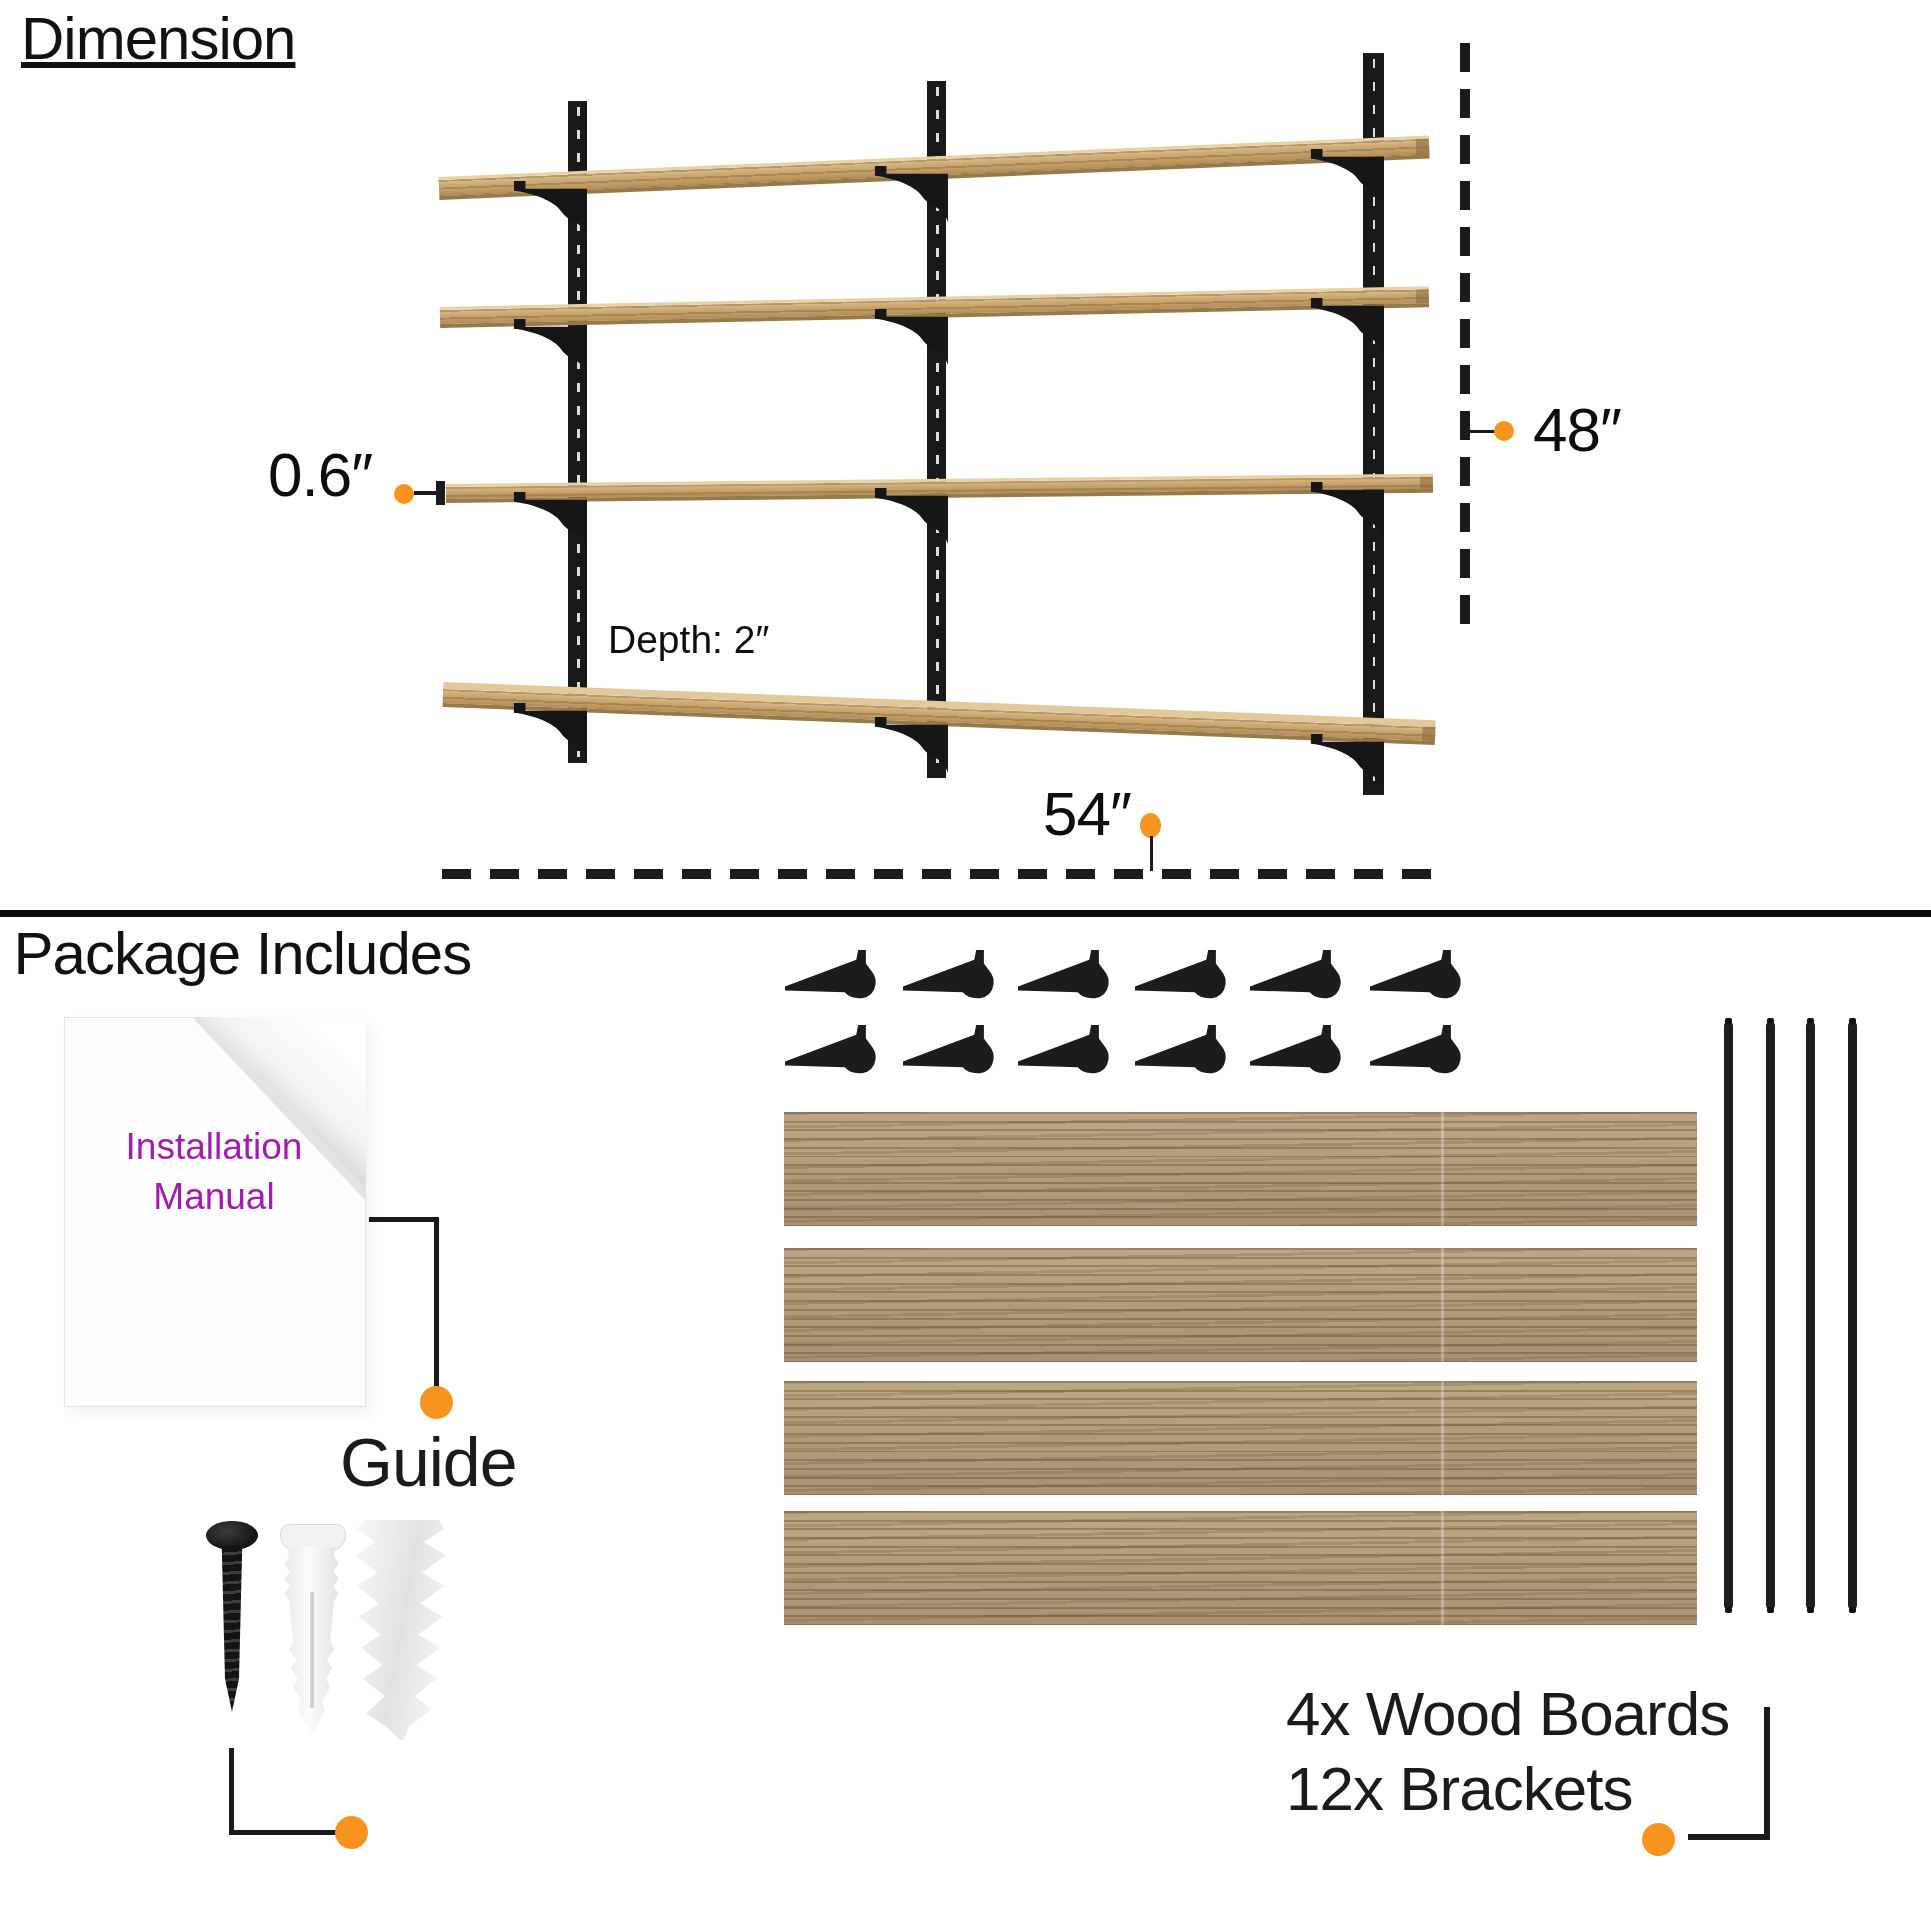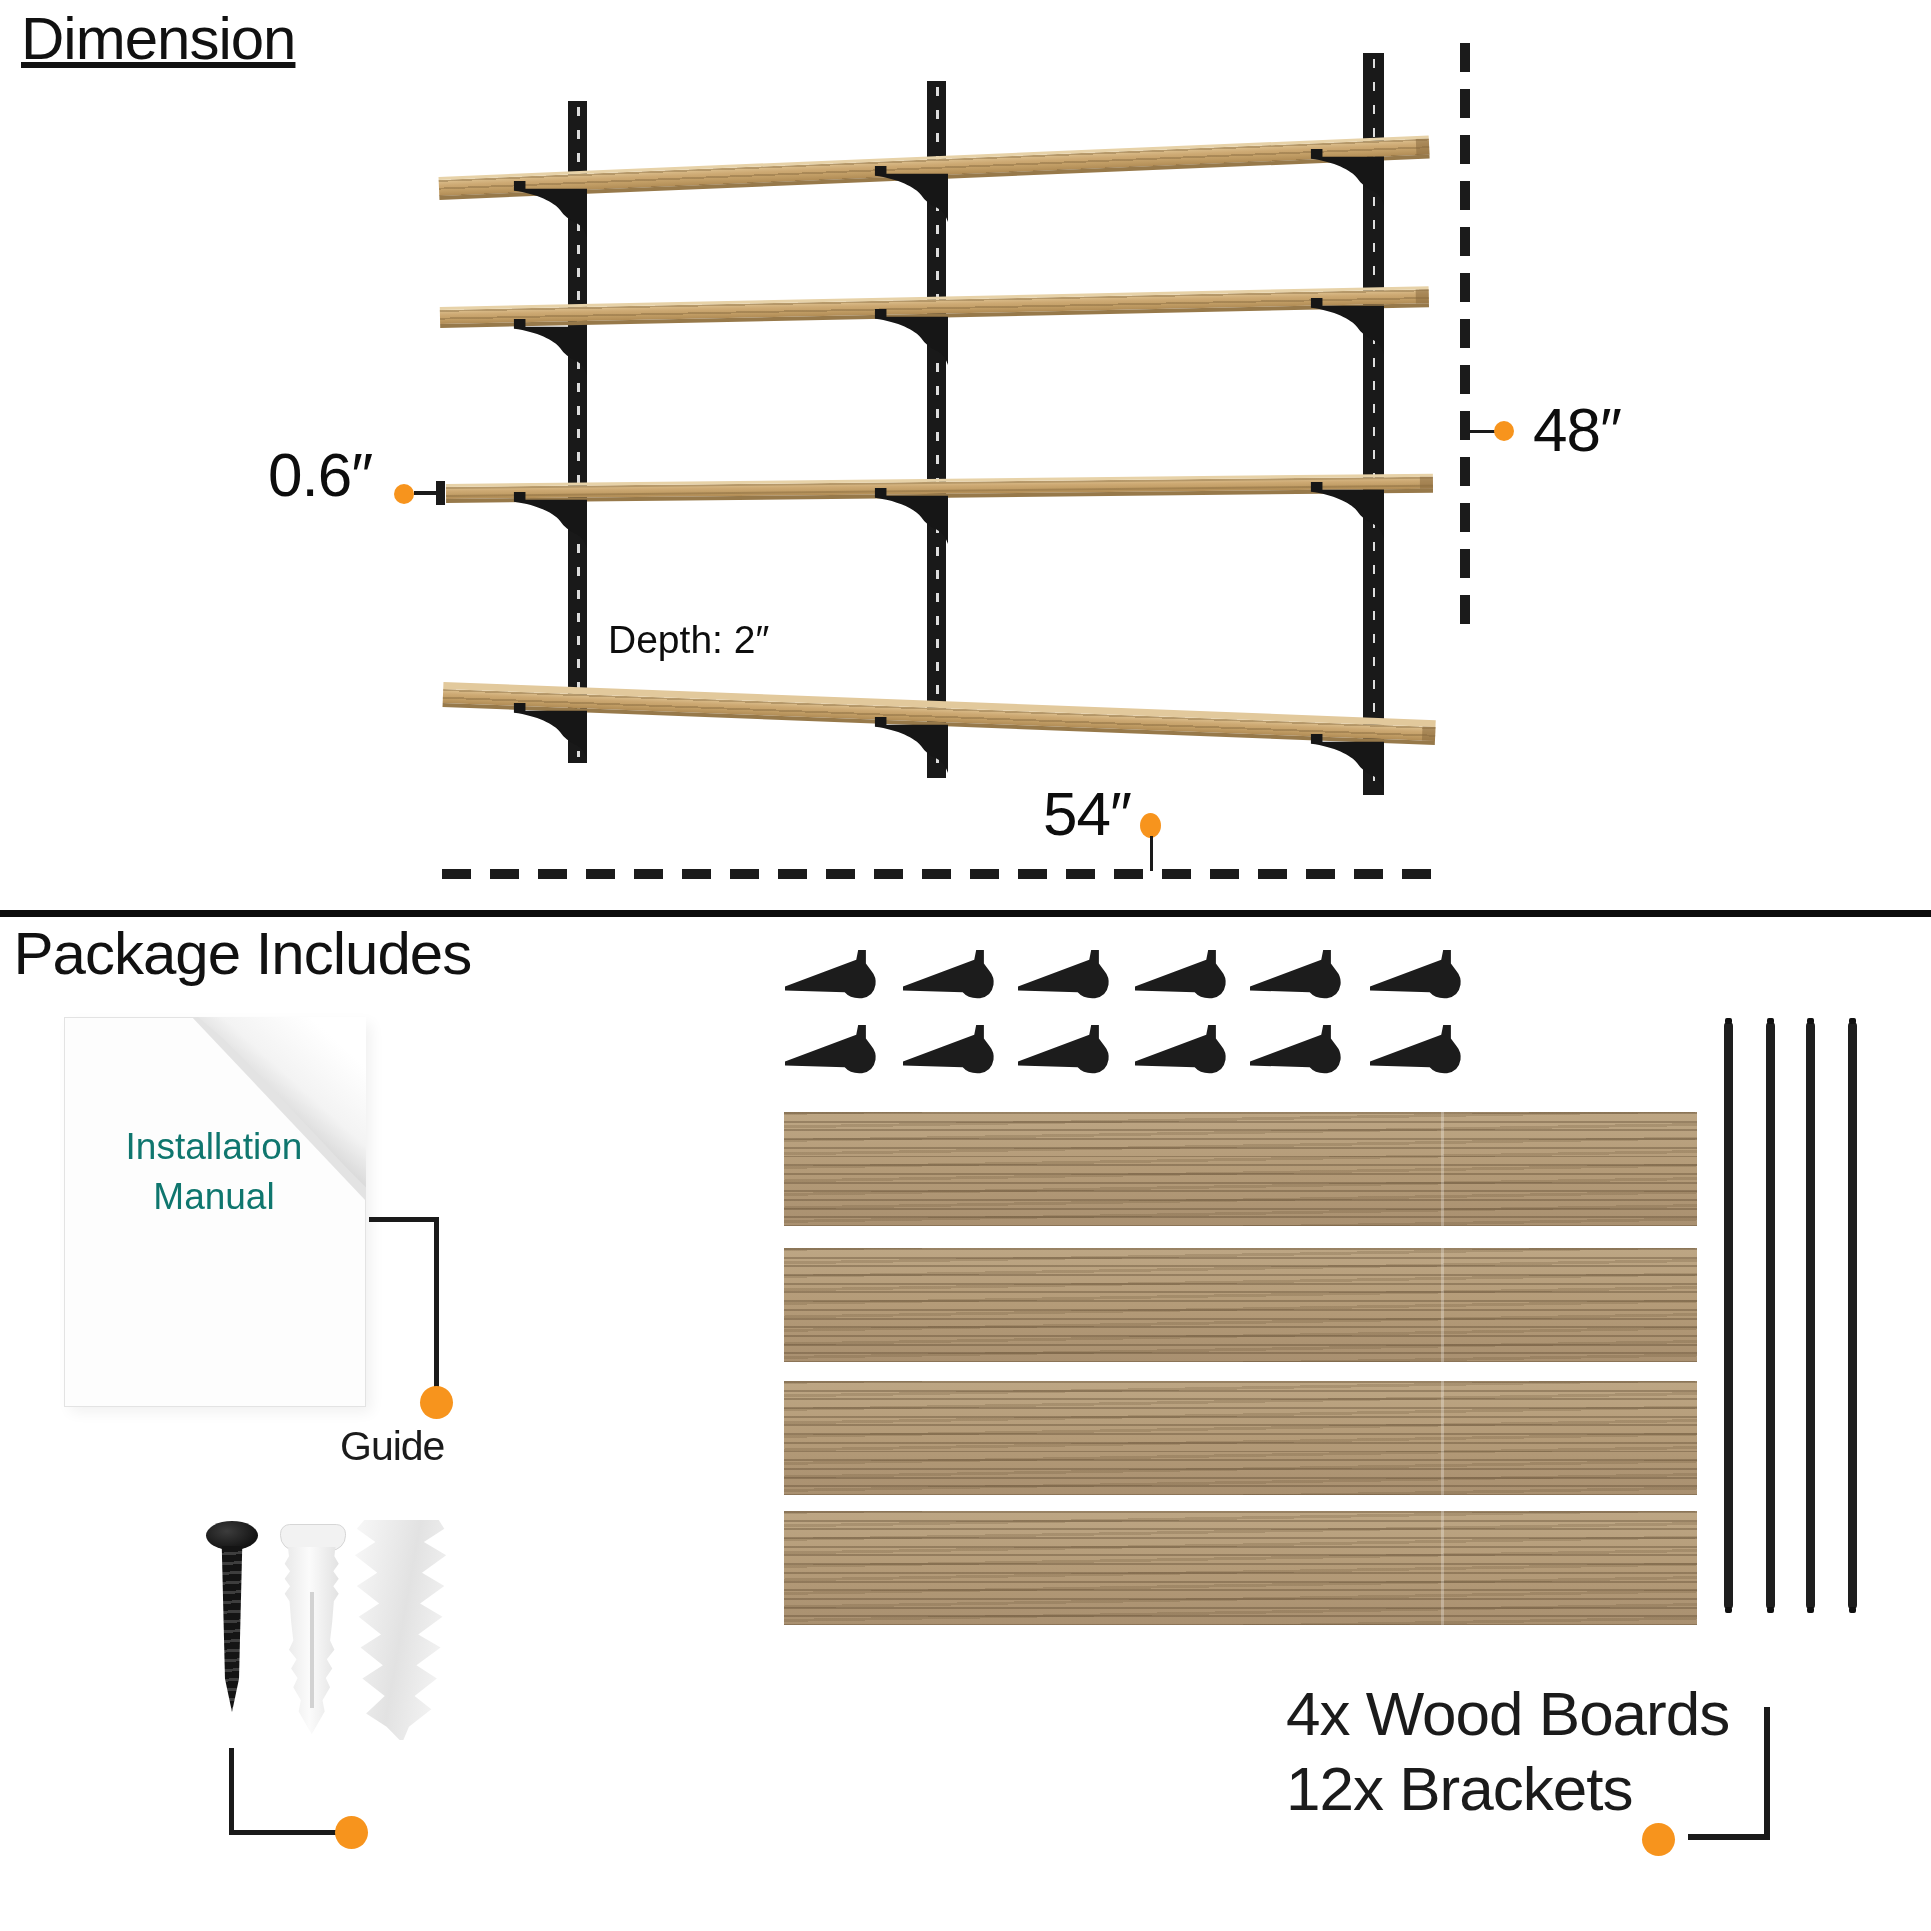--- a/index.html
+++ b/index.html
@@ -79,25 +79,25 @@
   #divider{left:0;top:910px;width:1931px;height:6.8px;background:#0c0c0c;}
 
   
   #manual{left:64px;top:1017px;width:300px;height:388px;background:#fdfdfd;
     border:1px solid #e3e3e3;box-shadow:5.8px 5.8px 13.5px rgba(0,0,0,.06);}
   #manual-curl{right:-1px;top:-1px;width:205px;height:174px;
     background:linear-gradient(222deg,#ffffff 14%,#f3f3f3 36%,#d7d7d7 49%,#f2f2f2 62%,#ffffff 80%);
     clip-path:polygon(18% 0,100% 0,100% 98%,90% 86%,74% 66%,58% 46%,42% 26%,30% 12%);}
   #manual-curl-shadow{right:0;top:0;width:205px;height:182px;background:rgba(0,0,0,.10);
     clip-path:polygon(16% 0,24% 0,100% 92%,100% 100%);}
-  #manual-text{left:64px;top:1122px;width:300px;text-align:center;font-size:37px;line-height:50px;color:#0f766e;}
+  #manual-text{left:64px;top:1122px;width:300px;text-align:center;font-size:37px;line-height:50px;color:#a21caf;}
   #guide-hline{left:369px;top:1217px;width:70px;height:4.8px;}
   #guide-vline{left:434px;top:1217px;width:4.8px;height:172px;}
   #guide-dot{left:420px;top:1386px;}
-  #guide-label{left:340px;top:1423px;font-size:41px;letter-spacing:-1px;}
+  #guide-label{left:340px;top:1423px;font-size:68px;letter-spacing:-1px;}
 
   
   #screw{left:205px;top:1521px;width:54px;height:216px;}
   #screw-head{left:1px;top:0;width:52px;height:29px;border-radius:50%;
     background:radial-gradient(ellipse at 40% 35%,#3c3c3c,#141414 70%);}
   #screw-shaft{left:13.5px;top:25px;width:27px;height:166px;
     clip-path:polygon(12% 0,88% 0,76% 80%,50% 100%,24% 80%);
     background:repeating-linear-gradient(176deg,#141414 0 6.8px,#3e3e3e 6.8px 9.7px);}
   #anchor-ribbed{left:275px;top:1524px;width:73px;height:212px;}
   #anchor-ribbed .collar{position:absolute;left:4.8px;top:0;width:64px;height:25px;background:#f2f2f2;

